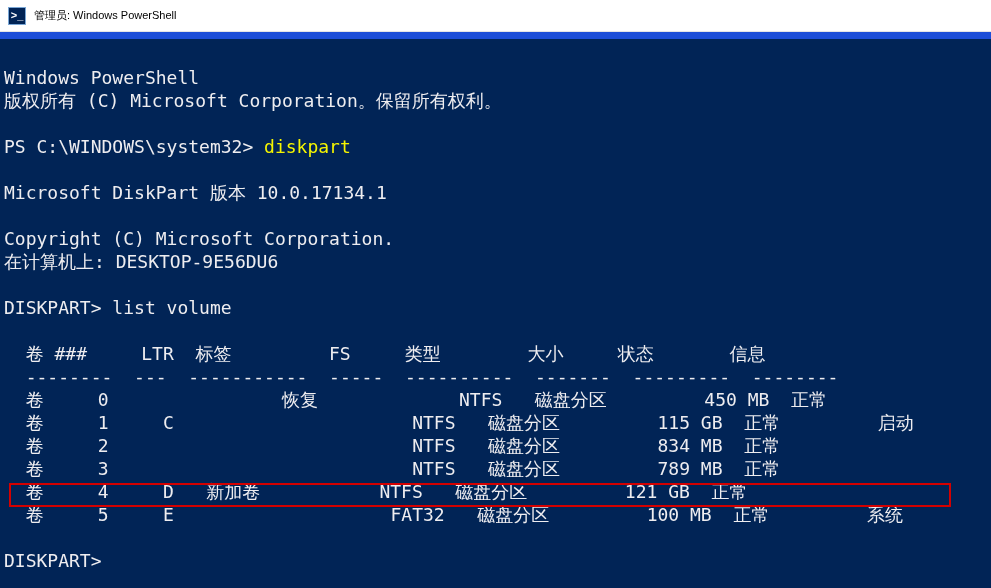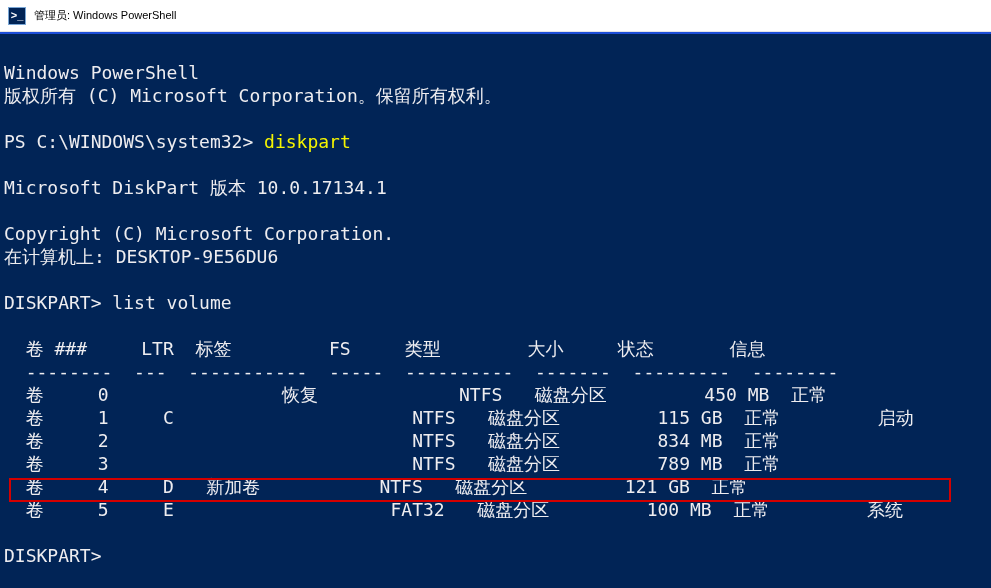--- a/index.html
+++ b/index.html
@@ -48,21 +48,21 @@
     .terminal {
       flex: 1;
       background: #012456;
       color: #eeedf0;
       font-family: "NSimSun", "SimSun", "Consolas", monospace;
       font-size: 18px;
       line-height: 23px;
       padding: 4px 4px;
       white-space: pre;
       overflow: hidden;
-      border-top: 2px solid #1d4ed8;
+      border-top: 7px solid #1d4ed8;
       position: relative;
     }
     .line { white-space: pre; }
     .cmd-yellow { color: #f5f500; }
     .highlight-box {
       position: absolute;
       border: 2px solid #d40000;
       pointer-events: none;
     }
   </style>

